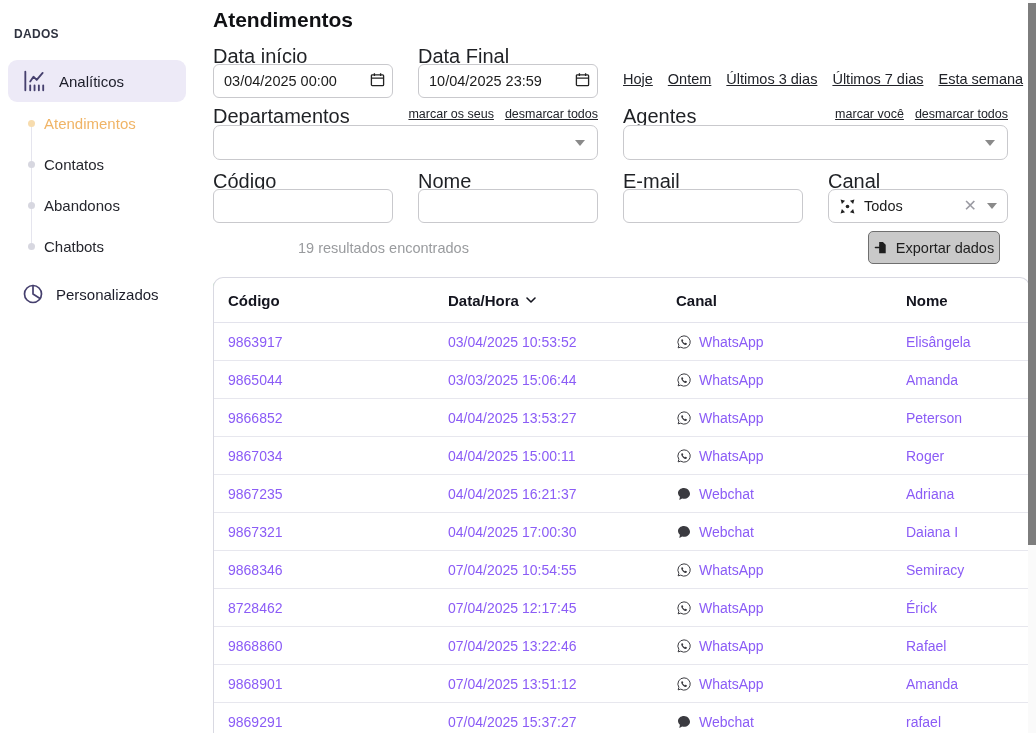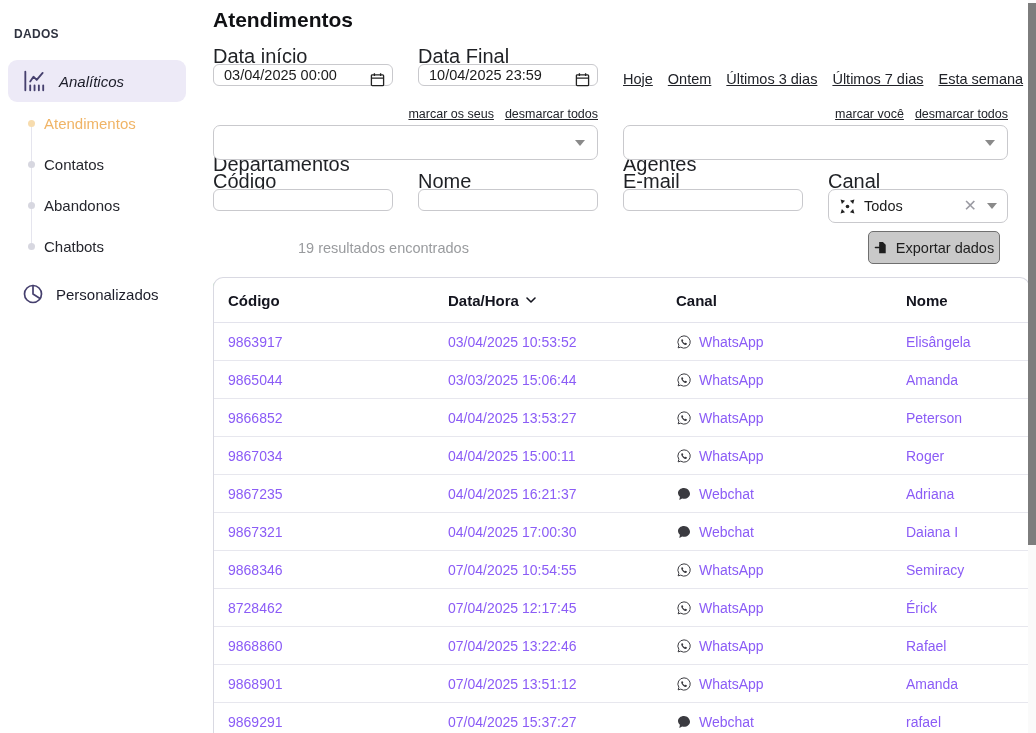--- a/index.html
+++ b/index.html
@@ -8,42 +8,42 @@
   .app { position:relative; width:1036px; height:733px; }
 
   
   .sidebar { position:absolute; left:0; top:16px; width:200px; height:100%; background:#fff; }
   .dados-label { position:absolute; left:14px; top:11px; font-size:12px; font-weight:700;
     color:#2f3340; letter-spacing:.3px; }
   .nav-analiticos { position:absolute; left:8px; top:44px; width:178px; height:42px;
     background:var(--active-nav-bg,#edeaf7); border-radius:9px; display:flex; align-items:center;
     gap:12px; padding-left:13px; cursor:pointer; }
   .nav-analiticos .nav-icon { width:26px; height:26px; color:var(--icon-purple,#46406e); display:flex; }
-  .nav-analiticos .nav-label { font-size:15px; color:#1c1d29;font-style:italic; }
+  .nav-analiticos .nav-label { font-size:15px; color:#1c1d29; }
   .subnav { position:absolute; left:0; top:87px; width:200px; }
   .subnav .connector { position:absolute; left:31px; top:20px; bottom:20px; width:1px; background:#e5e5ee; }
   .subitem { position:relative; height:41px; display:flex; align-items:center; cursor:pointer; }
   .subitem .bullet { width:7px; height:7px; border-radius:50%; background:#d7d7e0;
     margin-left:28px; position:relative; z-index:1; }
   .subitem .sublabel { margin-left:9px; font-size:15px; color:#26272e; }
   .subitem.active .sublabel { color:var(--active-sub,#f0b466); }
   .subitem.active .bullet { background:#f7dcae; }
   .nav-personalizados { position:absolute; left:8px; top:258px; width:178px; height:40px;
     display:flex; align-items:center; gap:11px; padding-left:13px; cursor:pointer; }
   .nav-personalizados .nav-icon { width:24px; height:24px; color:var(--icon-purple,#46406e); display:flex; }
   .nav-personalizados .nav-label { font-size:15px; color:#1c1d29; }
 
   
   .main { position:absolute; left:213px; top:0; width:823px; height:733px; }
   .page-title { position:absolute; left:0; top:8px; font-size:21px; font-weight:700; color:#101114; }
 
   .f-label { position:absolute; font-size:20px; color:#1f2125; }
-  .lbl-r1 { top:45px; } .lbl-r2 { top:105px;margin-top:48px; } .lbl-r3 { top:170px; }
-
-  .t-input { position:absolute; width:180px; height:22px; border:1px solid #c9c9cd; border-radius:6px;
+  .lbl-r1 { top:45px; } .lbl-r2 { top:105px; } .lbl-r3 { top:170px; }
+
+  .t-input { position:absolute; width:180px; height:34px; border:1px solid #c9c9cd; border-radius:6px;
     font-size:14.5px; color:#1b1b1b; padding:0 28px 0 10px; font-family:inherit; background:#fff; }
   .t-input.plain { padding-right:10px; }
   .cal-icon { position:absolute; width:15px; height:15px; color:#222; pointer-events:auto; cursor:pointer; }
 
   .quicklinks { position:absolute; left:410px; top:64px; height:30px; display:flex;
     align-items:center; gap:15px; white-space:nowrap; }
   .quicklinks a { font-size:14.5px; color:#212329; text-decoration:underline; cursor:pointer; }
 
   .link-pair { position:absolute; top:107px; display:flex; gap:11px; justify-content:flex-end; }
   .link-pair a { font-size:12.5px; color:#212329; text-decoration:underline; cursor:pointer; white-space:nowrap; }

